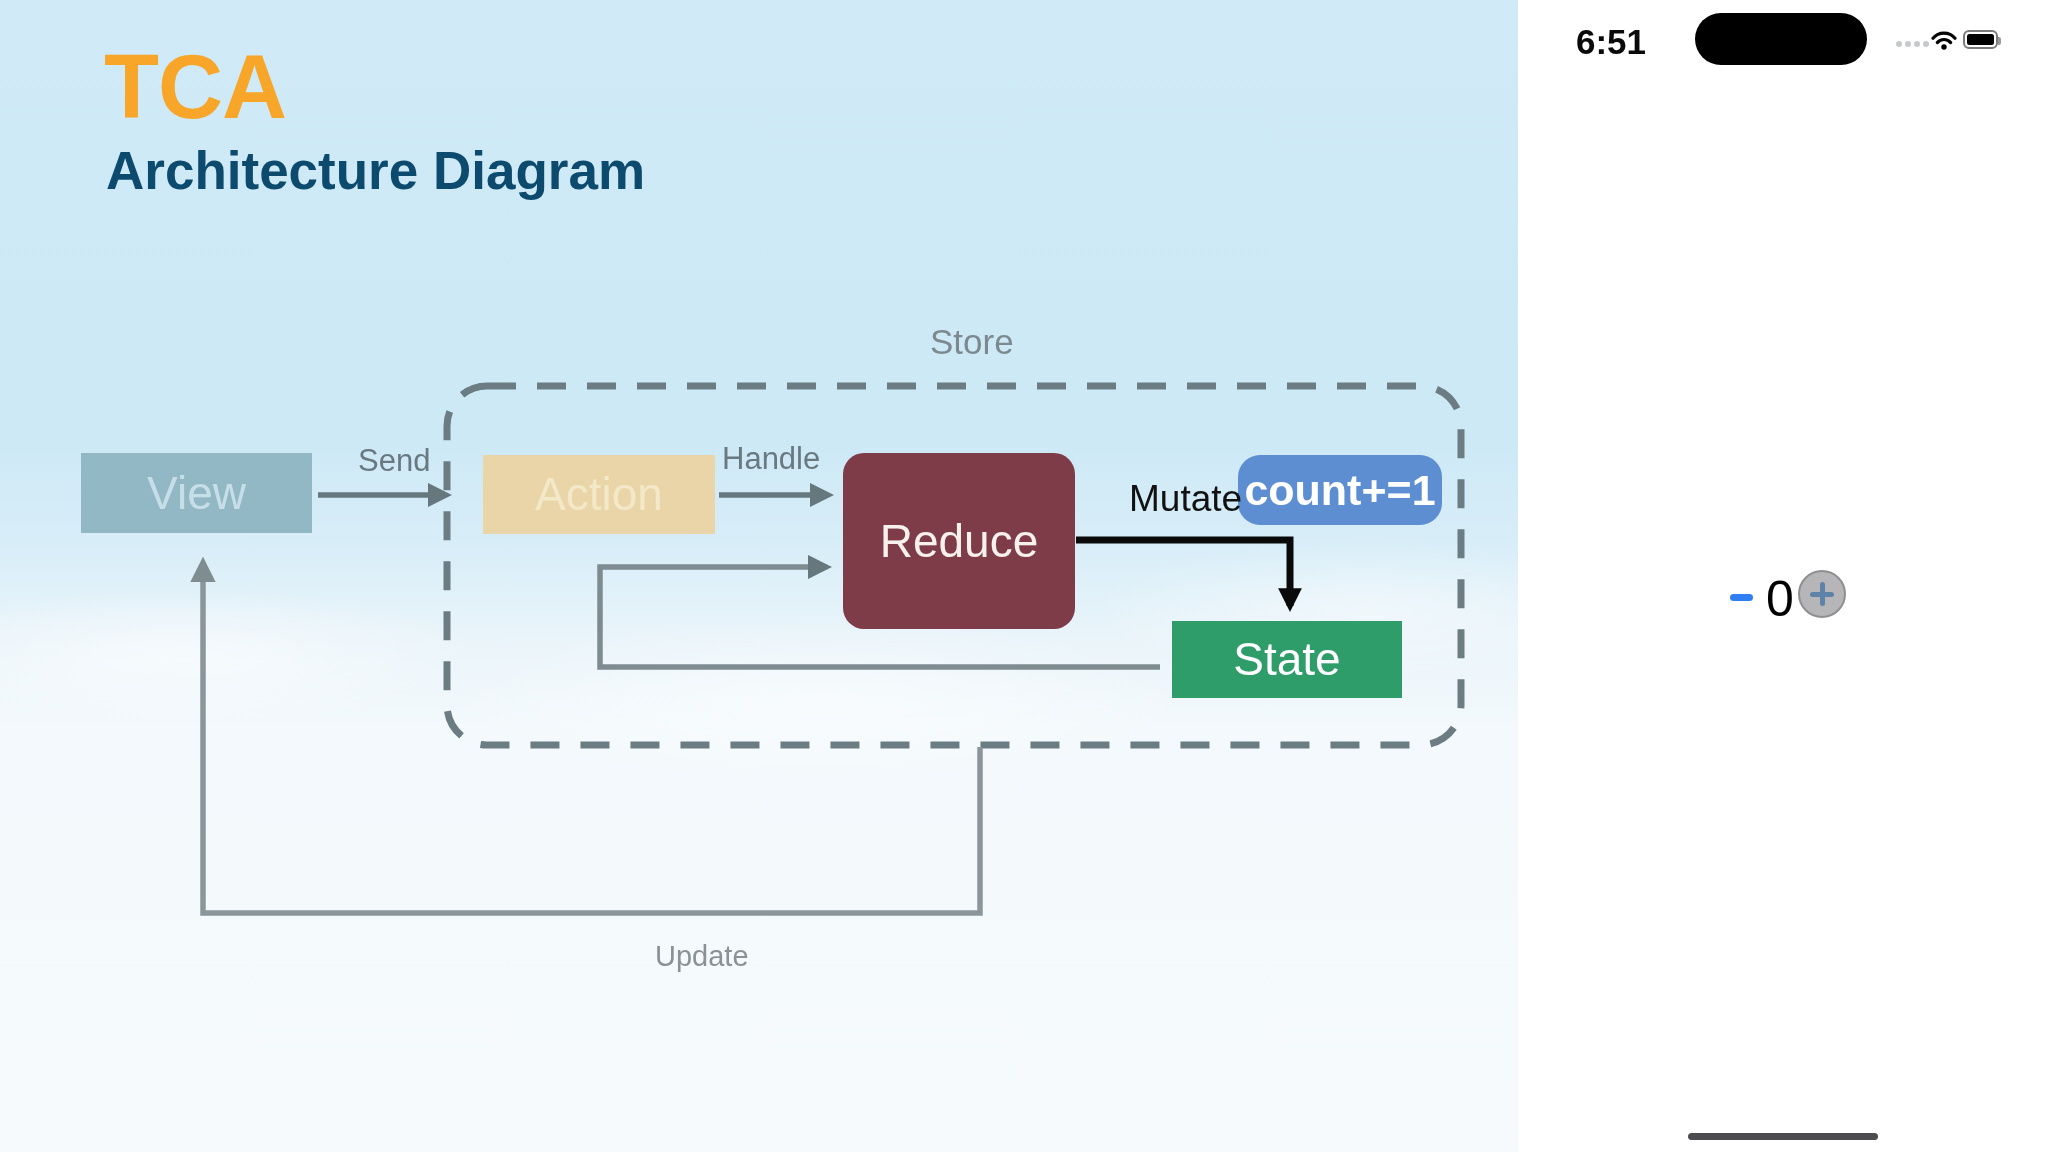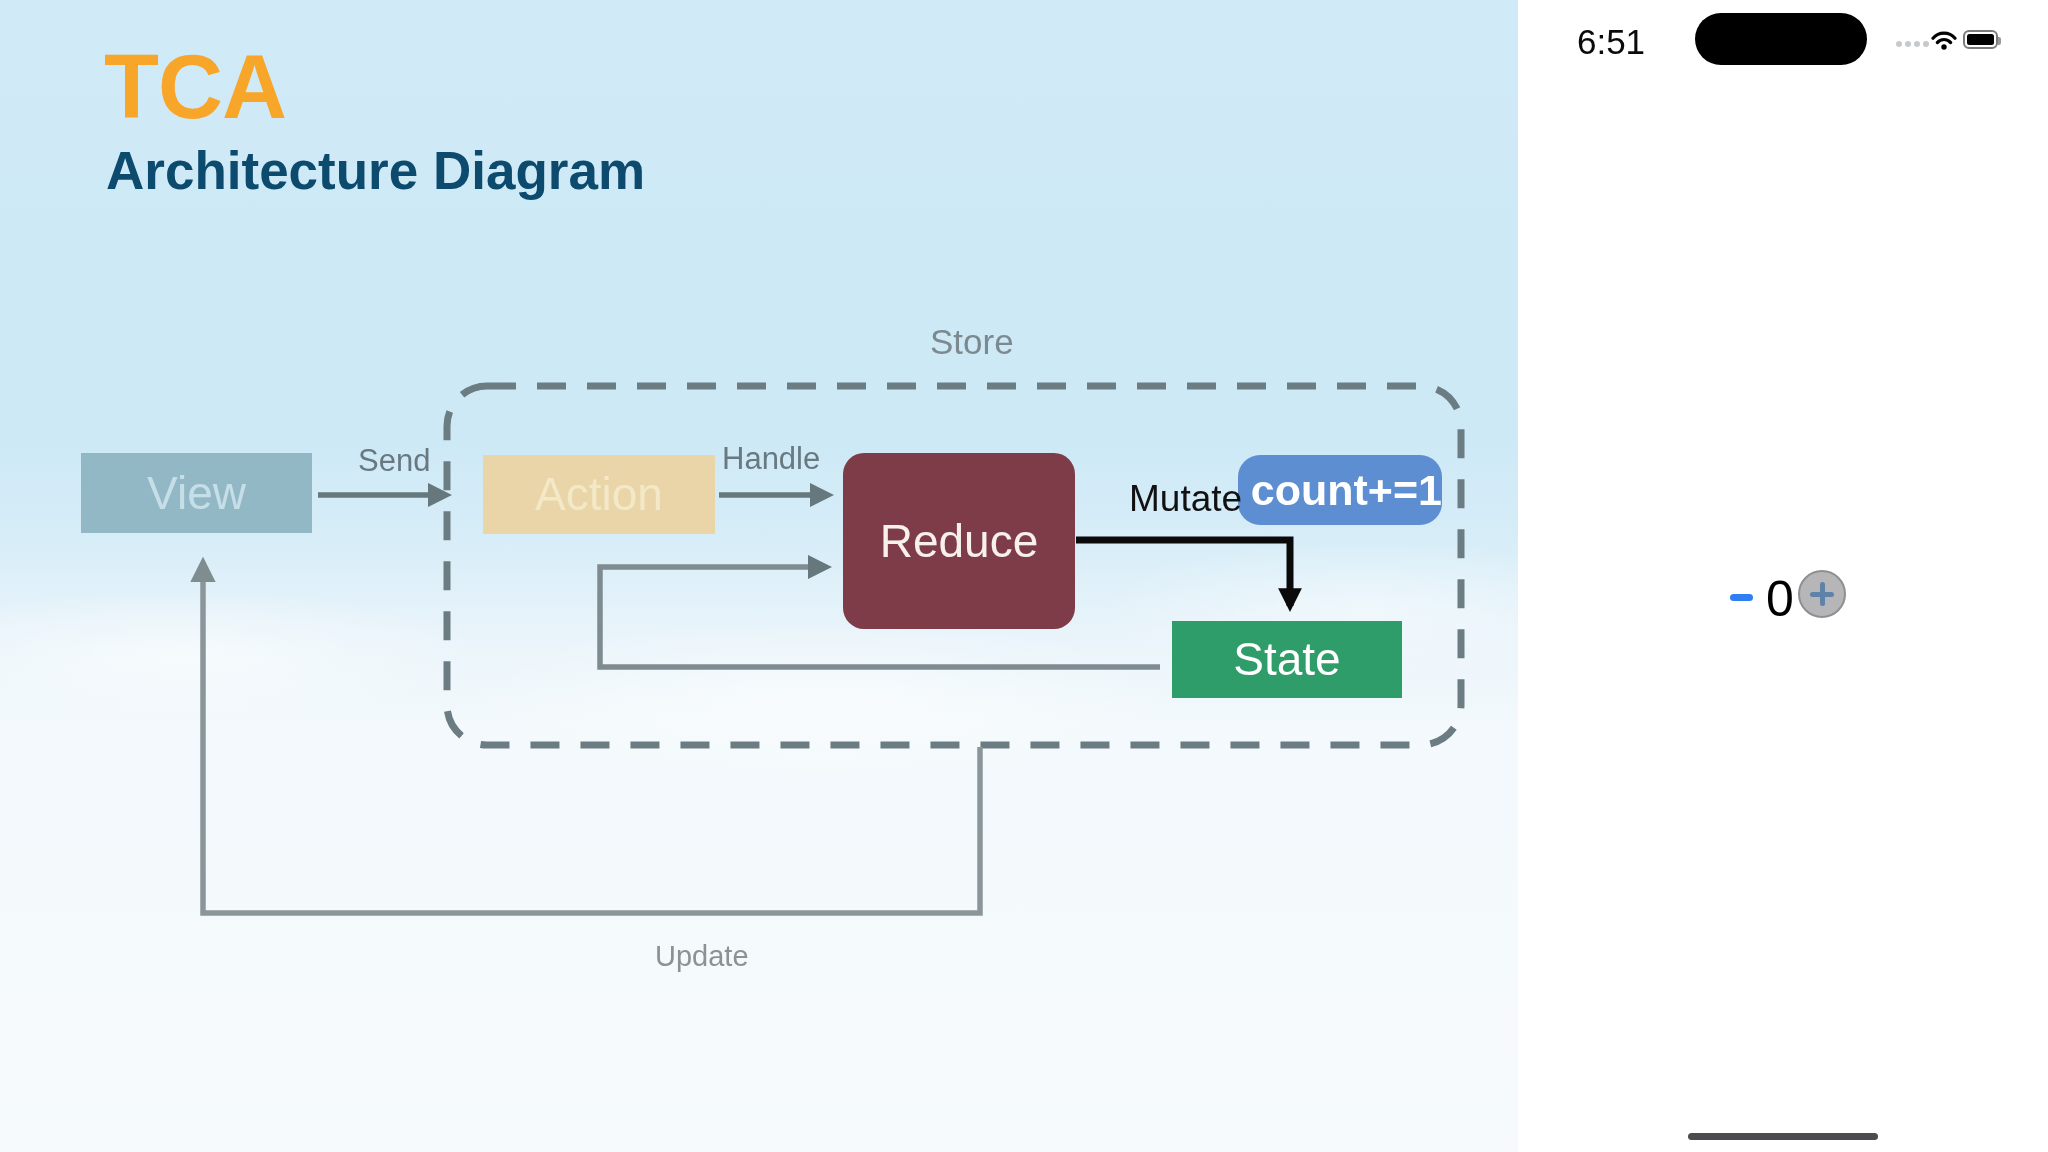--- a/index.html
+++ b/index.html
@@ -25,32 +25,32 @@
 
   
   svg.connectors { position:absolute; left:0; top:0; }
 
   
   .node { position:absolute; text-align:center; font-size:46px; }
   .node-view   { left:81px;   top:453px; width:231px; height:80px;  line-height:80px;  background:#93B8C5; color:#C6DEE8; }
   .node-action { left:483px;  top:455px; width:232px; height:79px;  line-height:79px;  background:#E9D5A7; color:#F3E8C7; }
   .node-reduce { left:843px;  top:453px; width:232px; height:176px; line-height:176px; background:#7E3C48; color:#F7F0ED;border-radius:21px; }
   .node-state  { left:1172px; top:621px; width:230px; height:77px;  line-height:77px;  background:#2F9D69; color:#FFFFFF; }
-  .badge-count { left:1238px; top:455px; width:204px; height:70px;  line-height:70px; text-align:right;
+  .badge-count { left:1238px; top:455px; width:204px; height:70px;  line-height:70px; text-align:center;
                  background:#5D8ED2; color:#FFFFFF; border-radius:22px; font-size:43px; font-weight:700; }
 
   .edge-label { position:absolute; color:#687980; font-size:31px; }
   .lbl-send   { left:342px;  top:443px;margin-left:16px; }
   .lbl-handle { left:722px;  top:441px; }
   .lbl-store  { left:930px;  top:322px; font-size:35px; color:#7C8A90; }
   .lbl-mutate { left:1129px; top:478px; font-size:37px; font-weight:500; color:#111111;text-align:right; }
   .lbl-update { left:655px;  top:940px; font-size:29px; color:#8A9296;text-align:right; }
 
   
-  .status-time { left:1566px; top:22px; width:90px; text-align:center; font-size:35px; font-weight:400; color:#0A0A0A; }
+  .status-time { left:1566px; top:22px; width:90px; text-align:center; font-size:35px; font-weight:700; color:#0A0A0A; }
   .dynamic-island { left:1695px; top:13px; width:172px; height:52px; background:#000; border-radius:26px; }
   .cell-dots { left:1896px; top:41px; width:34px; height:8px; display:flex; gap:3px; }
   .cell-dots i { width:6px; height:6px; border-radius:50%; background:#C6CACC; }
   .battery { left:1963px; top:30px; width:35px; height:19px; border:2px solid #7b7b7d; border-radius:6px; padding:2px; }
   .battery .charge { width:100%; height:100%; background:#000; border-radius:2.5px; }
   .battery .nub { position:absolute; right:-5px; top:5px; width:3px; height:8px; background:#9a9a9c; border-radius:0 2px 2px 0; }
 
   
   .stepper-minus { left:1720px; top:576px; width:44px; height:40px; cursor:pointer; }
   .stepper-minus .bar { position:absolute; left:10px; top:18px; width:23px; height:7px; border-radius:4px; background:#2F7EF3; }

